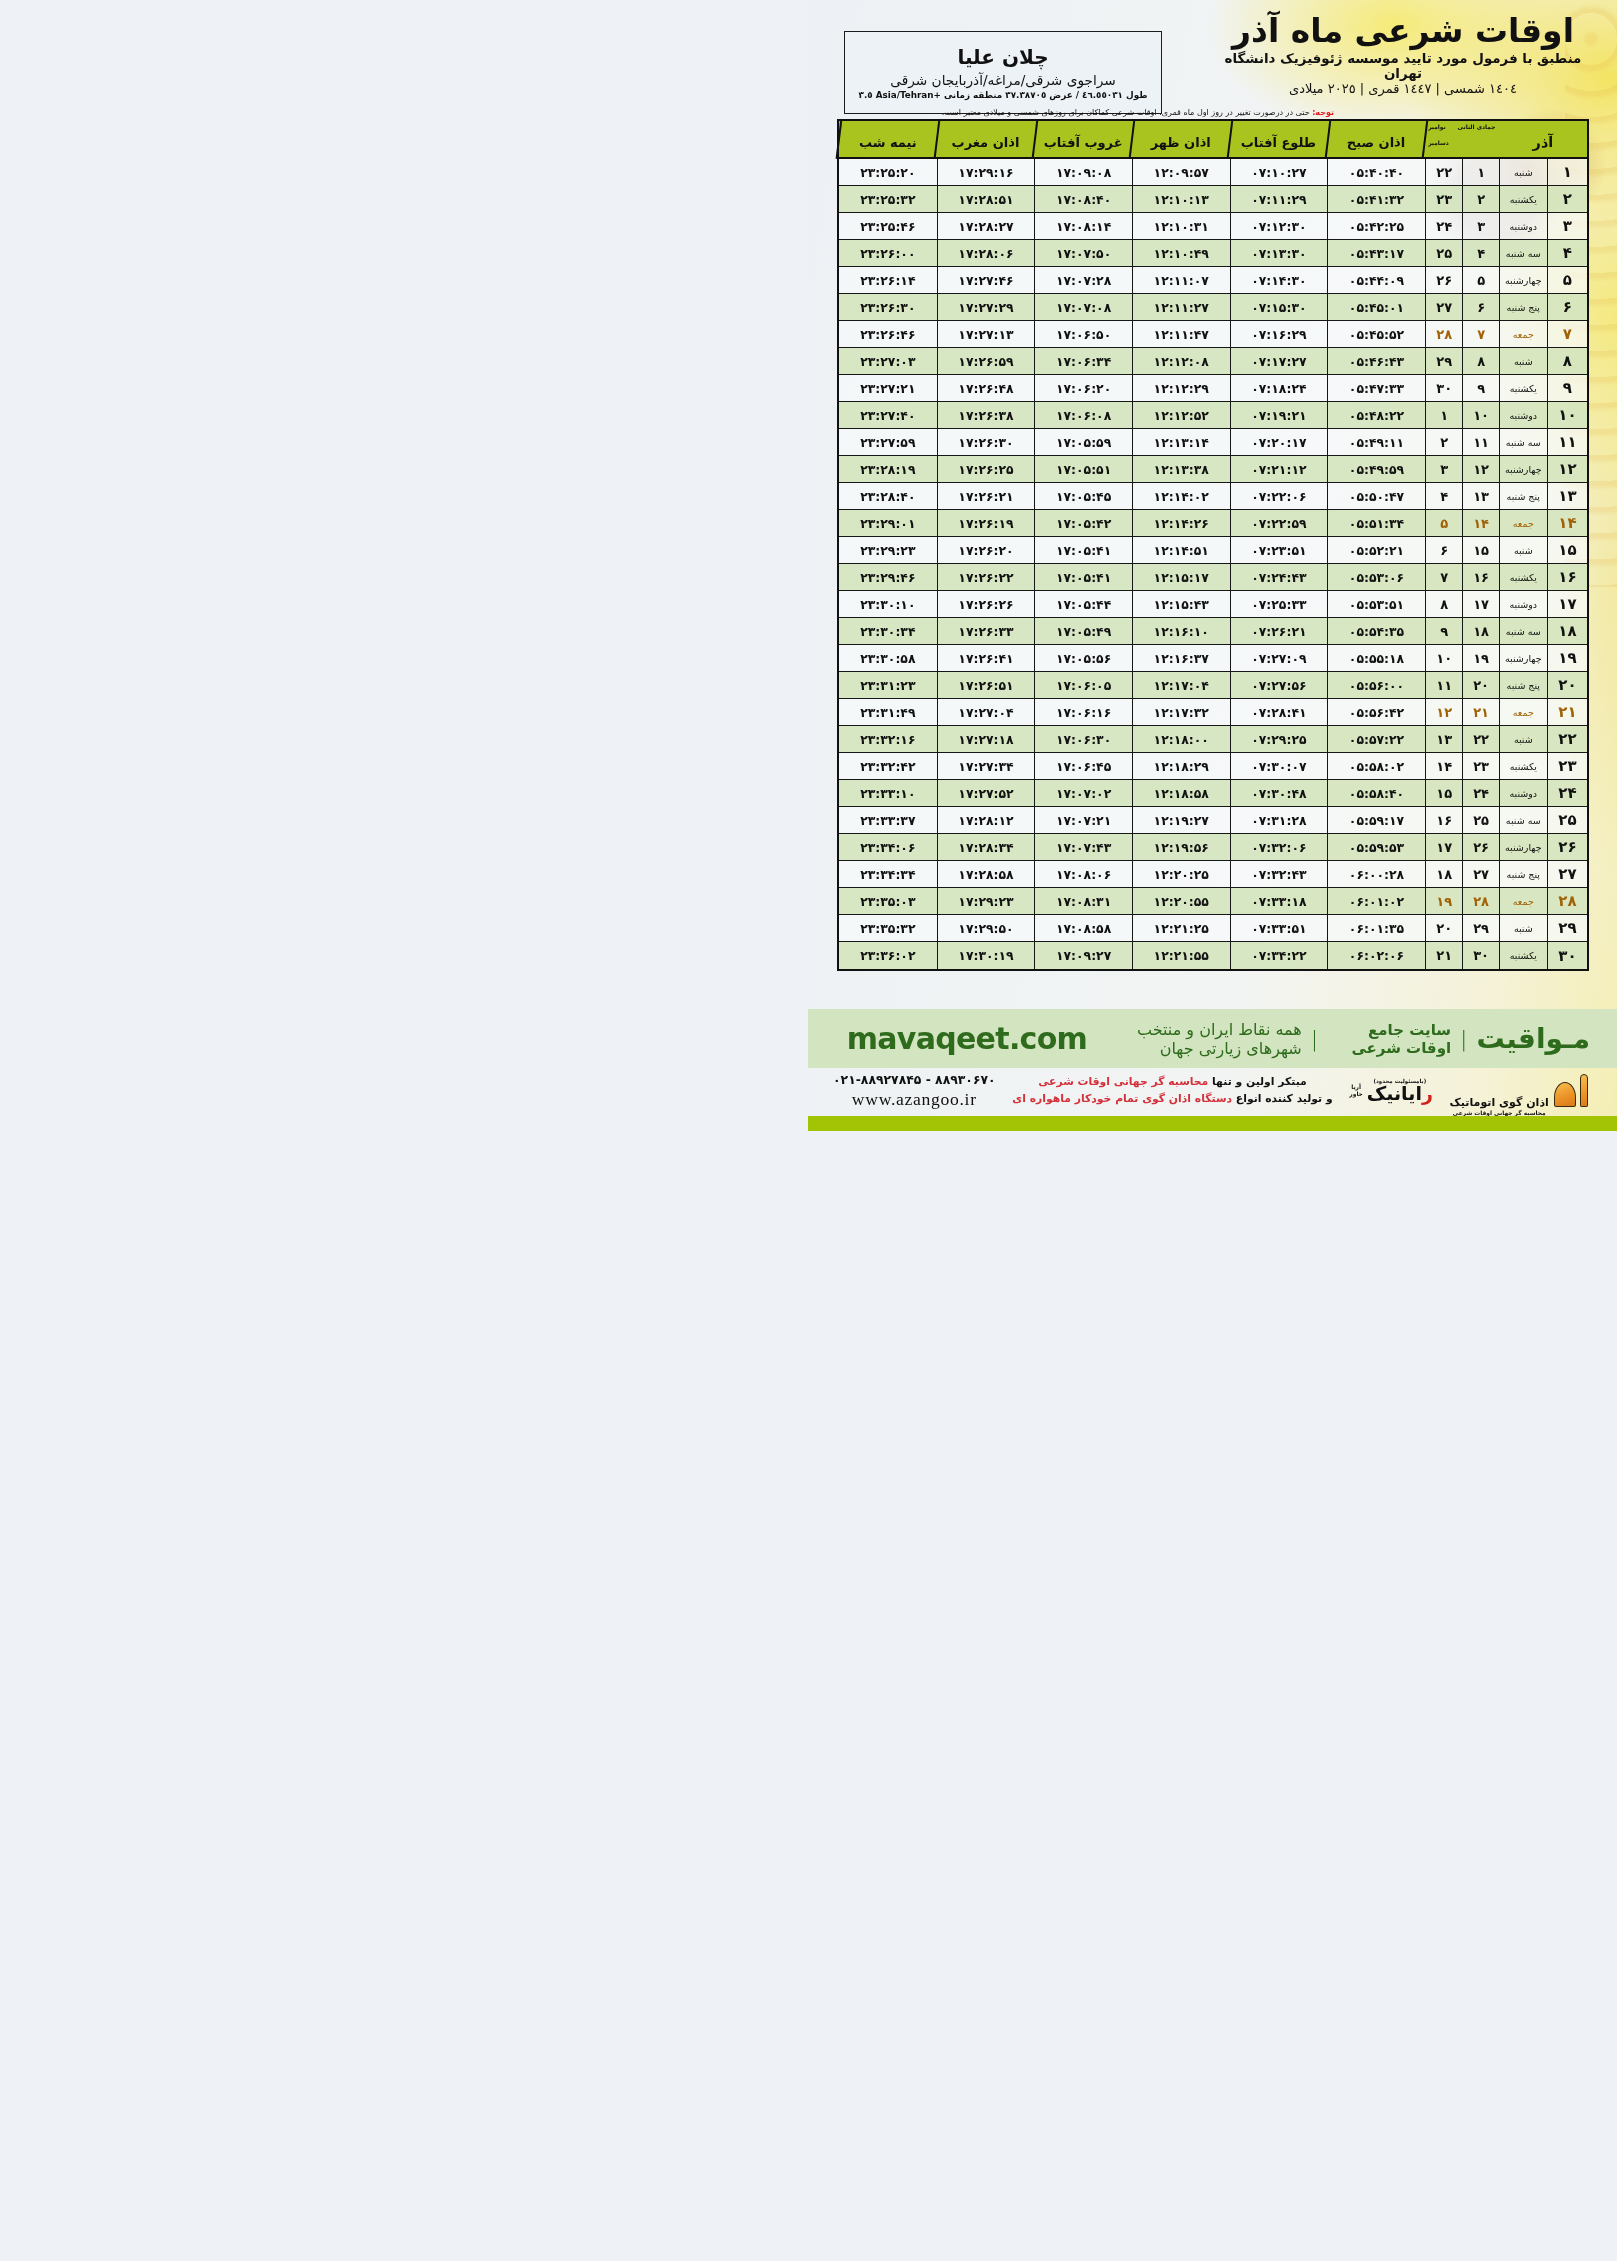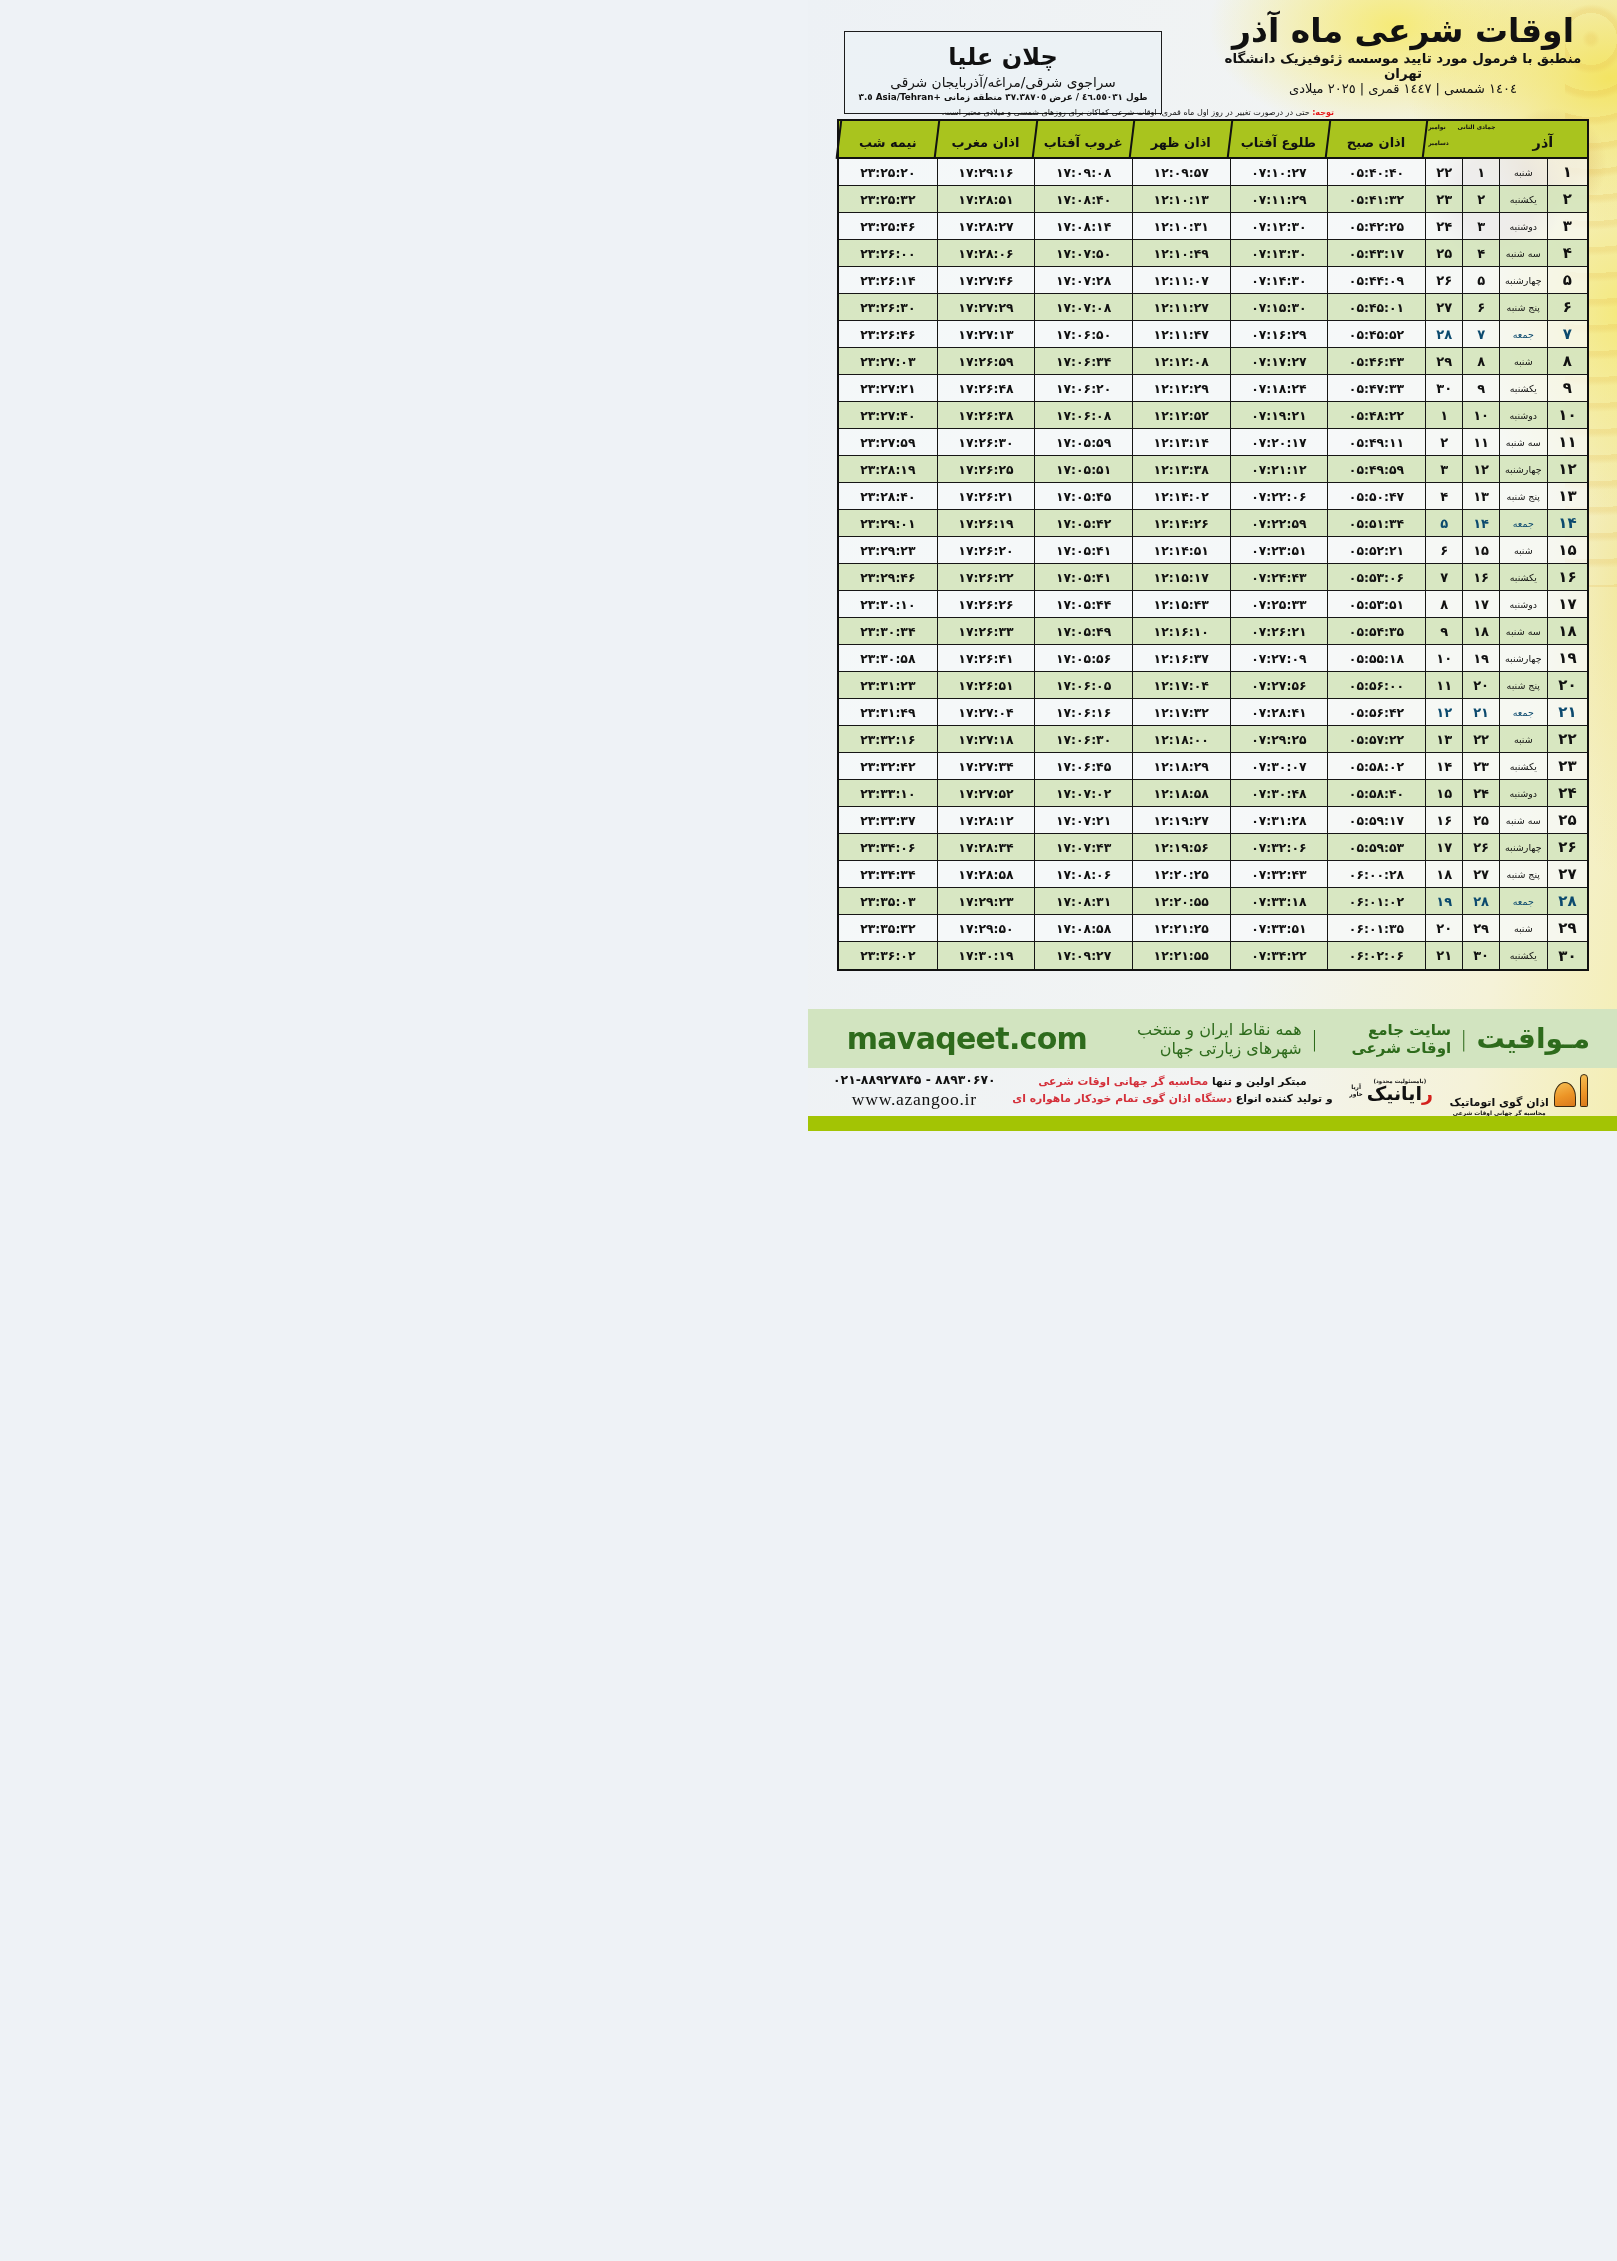--- a/index.html
+++ b/index.html
@@ -29,21 +29,21 @@
     background: repeating-radial-gradient(circle at 26px 39px, rgba(225,175,60,0.18) 0 3.9px, rgba(225,175,60,0) 9px 26px);
   }
 
   
   .loc-box {
     position:absolute; left:36px; top:31px; width:318px; height:83px; z-index:2;
     border:1.3px solid #1c1c1c; background: rgba(235,241,246,0.75);
     display:flex; flex-direction:column; align-items:center; justify-content:center; gap:2.6px;
     text-align:center;
   }
-  .loc-city { font-size:24px; font-weight:700; }
+  .loc-city { font-size:20px; font-weight:700; }
   .loc-region { font-size:13.7px; font-weight:500; }
   .loc-coords { font-size:8.8px; font-weight:700; }
 
   
   .title-block {
     position:absolute; right:23px; top:11.7px; width:382px; z-index:2; text-align:center;
   }
   .main-title { font-size:33px; font-weight:900; line-height:1.15; letter-spacing:-0.7px; }
   .sub-title { font-size:13.4px; font-weight:700; margin-top:1.3px; }
   .years-line { font-size:13px; font-weight:500; margin-top:0; }
@@ -88,21 +88,21 @@
   .cell {
     display:flex; align-items:center; justify-content:center;
     border-left:1.3px solid #161616; overflow:hidden;
   }
   .row .cell:last-child { border-left:none; }
   .c-azar { font-size:15px; font-weight:800; }
   .c-week { font-size:9.5px; font-weight:500; }
   .c-num  { font-size:13px; font-weight:700; }
   .c-time { font-size:12.4px; font-weight:600; letter-spacing:0.3px; }
   .row.friday .c-azar, .row.friday .c-week,
-  .row.friday .c-num { color:#0c4a6e; }
+  .row.friday .c-num { color:#a16207; }
 
   
   .footer-bar {
     position:absolute; left:0; top:1009px; width:100%; height:59px; z-index:2;
     background:#d2e4c0; color:#2e6b1c;
     display:flex; align-items:center; padding:0 27px; gap:9px;
   }
   .brand-fa { font-size:28px; font-weight:900; }
   .bar-sep { font-size:22px; font-weight:300; }
   .tagline-main { font-size:15px; font-weight:800; }

